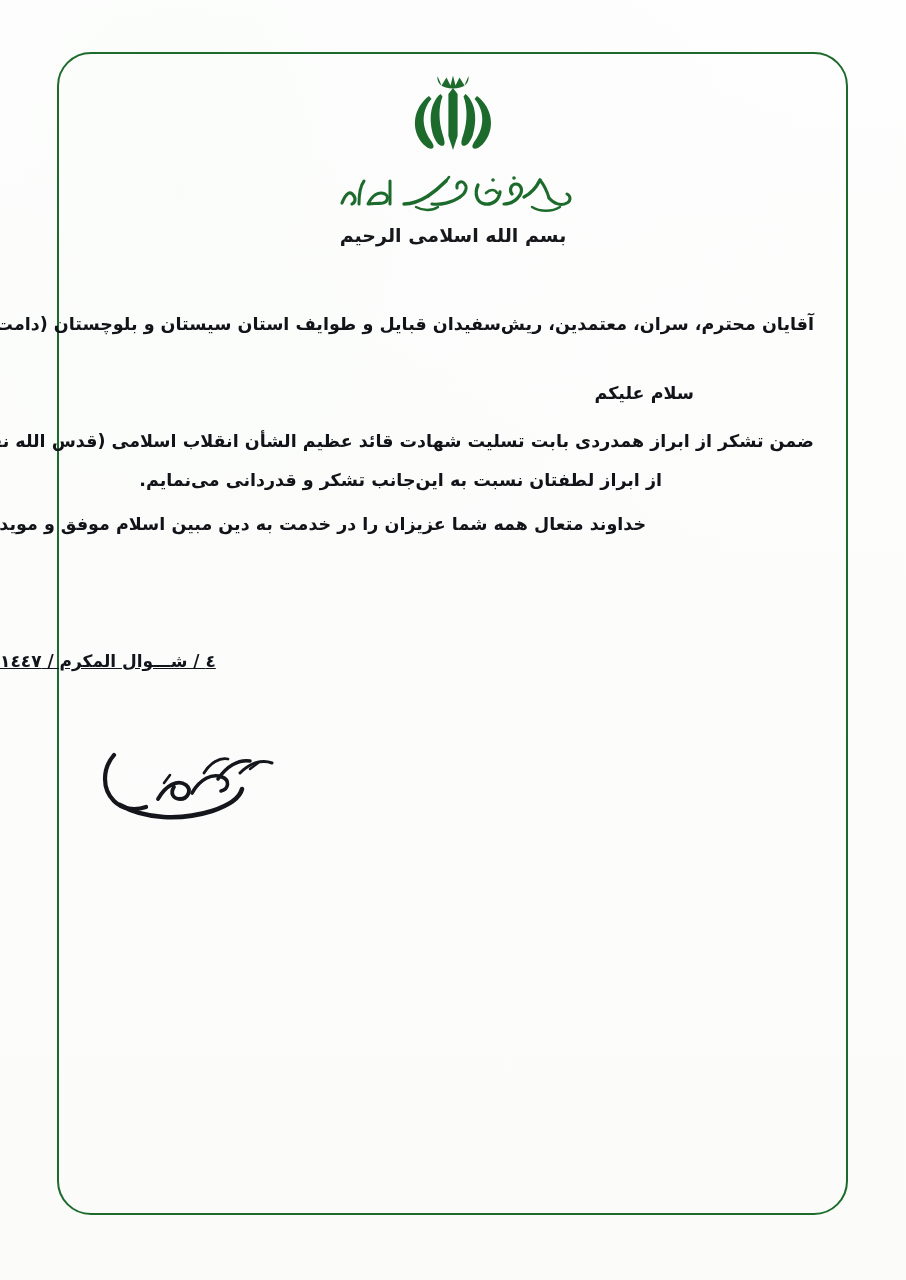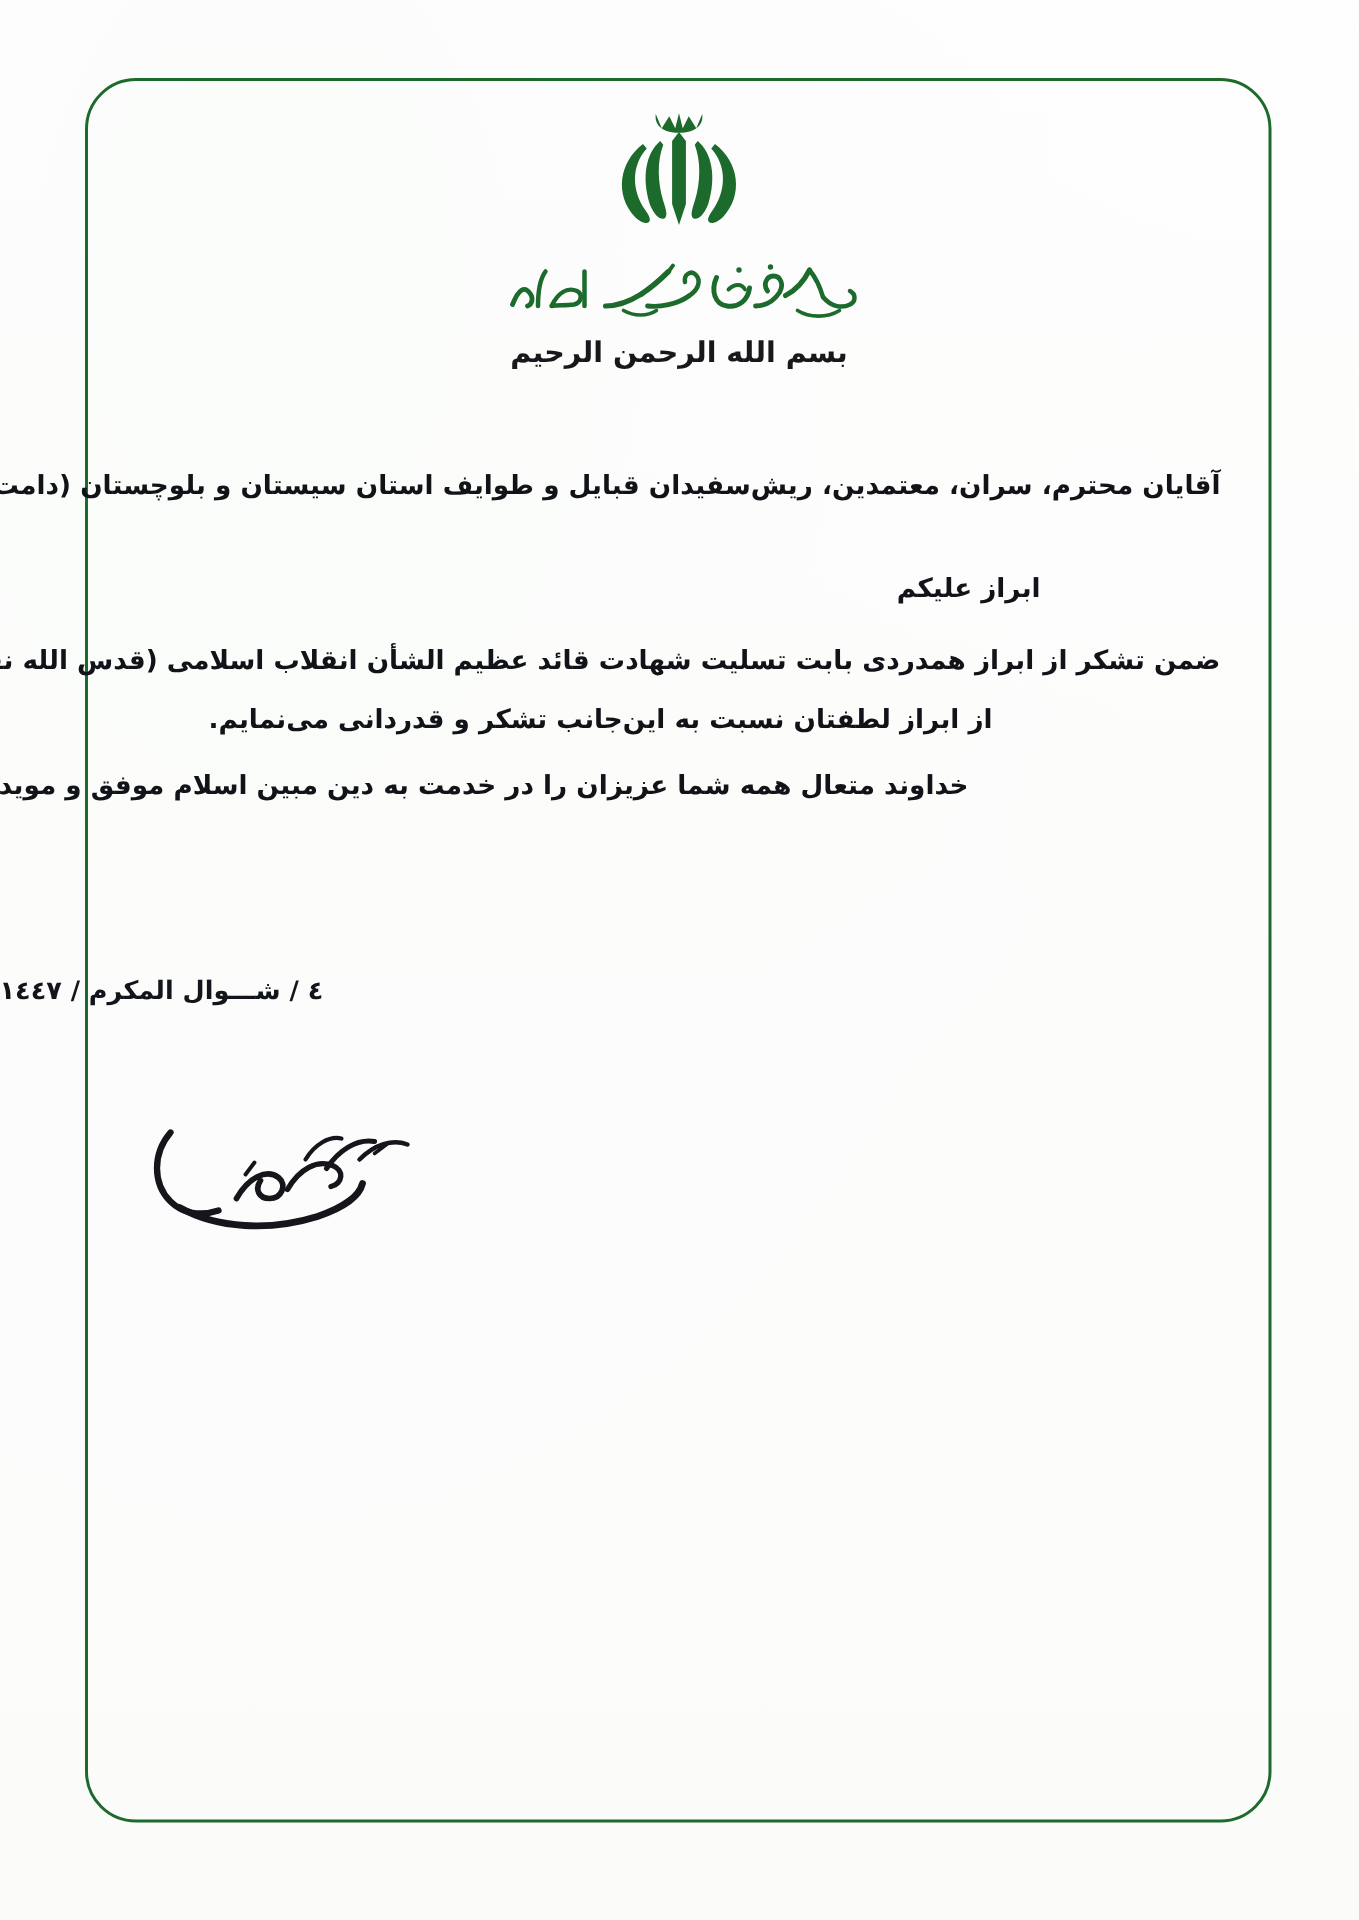--- a/index.html
+++ b/index.html
@@ -125,21 +125,21 @@
     font-family: "DejaVu Sans", "Liberation Sans", sans-serif;
     font-size: 17px;
     font-weight: 600;
     color: #12151b;
     line-height: 1.95;
     direction: rtl;
     white-space: nowrap;
   }
   #sig-name       { padding-right: 168px; }
   #sig-date-solar { padding-right: 150px; }
-  #sig-date-lunar { padding-right: 150px; }
+  #sig-date-lunar { padding-right: 150px; text-decoration: underline; }
 
   #signature-mark {
     position: absolute;
     top: 104px;
     right: 130px;
     width: 190px;
     height: 80px;
   }
 </style>
 </head>
@@ -201,28 +201,28 @@
           <path d="M196 34 C 202 31, 208 25, 212 17" stroke-width="3.4"></path>
           <path d="M212 17 C 216 22, 219 28, 221 35" stroke-width="3"></path>
           <path d="M221 35 C 226 41, 233 43, 239 40 C 243 38, 243 33, 239 31" stroke-width="3"></path>
           <path d="M204 44 C 212 49, 224 49, 232 44" stroke-width="2.4"></path>
           <circle cx="165" cy="17" r="1.8" fill="#1d6b2c" stroke="none"></circle>
           <circle cx="186" cy="15" r="1.8" fill="#1d6b2c" stroke="none"></circle>
         </g>
       </svg>
     </div>
 
-    <div id="bismillah">بسم الله الرحمن الرحیم</div>
+    <div id="bismillah">بسم الله اسلامی الرحیم</div>
   </div>
 
   <div id="body">
 
     <div class="body-line salutation-row">آقایان محترم، سران، معتمدین، ریش‌سفیدان قبایل و طوایف استان سیستان و بلوچستان (دامت توفیقاتهم)</div>
 
-    <div class="body-line greeting-row">ابراز علیکم</div>
+    <div class="body-line greeting-row">سلام علیکم</div>
 
     <div class="body-line para-line indent-1">ضمن تشکر از ابراز همدردی بابت تسلیت شهادت قائد عظیم الشأن انقلاب اسلامی (قدس الله نفس الزکیه)</div>
 
     <div class="body-line para-line indent-2">از ابراز لطفتان نسبت به این‌جانب تشکر و قدردانی می‌نمایم.</div>
 
     <div class="body-line para-line indent-3">خداوند متعال همه شما عزیزان را در خدمت به دین مبین اسلام موفق و موید بدارد.</div>
   </div>
 
   <div id="signature-block">
 

